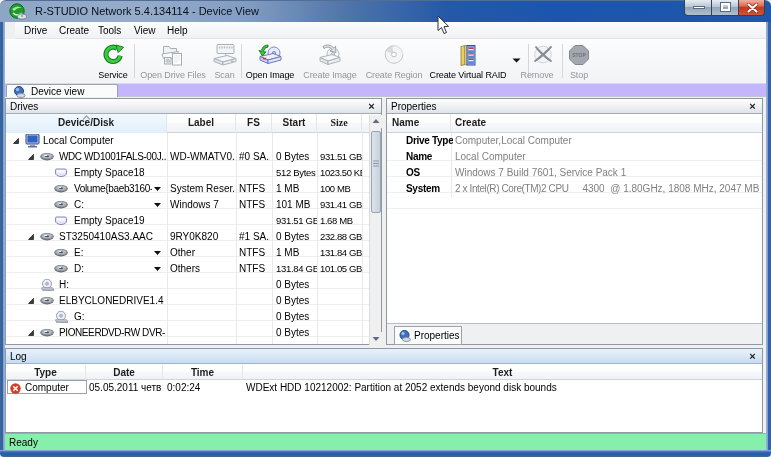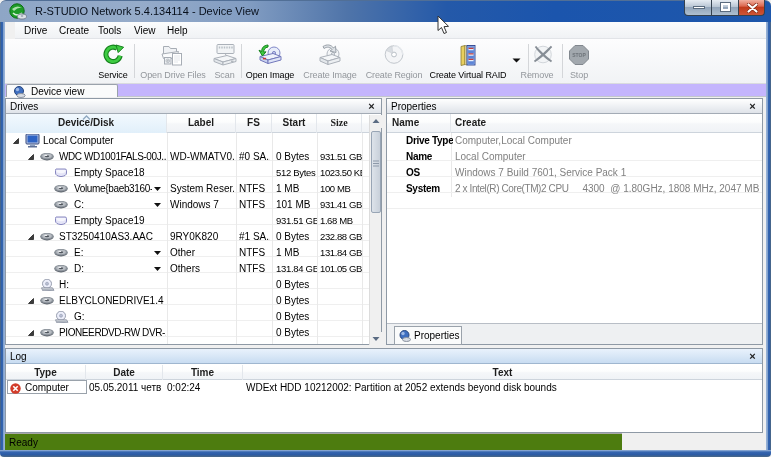--- a/index.html
+++ b/index.html
@@ -76,21 +76,21 @@
 #log { left:5px; top:348px; width:758px; height:85px; }
 #loghead { background:linear-gradient(to bottom,#e9f2fc,#c8dcf1); border-bottom:1px solid #9fb6cf; }
 
 
 #sbar { position:absolute; right:0px; top:16px; width:12px; height:230px; background:#f0f0f0; border-left:1px solid #dcdcdc;}
 .sarr { position:absolute; left:0; width:12px; height:13px; background:#f0f0f0; }
 #sthumb { position:absolute; left:1px; top:16px; width:10px; height:82px; background:linear-gradient(to right,#dde3ea,#c8d0da);
   border:1px solid #98a5b5; border-radius:2px;}
 
 
-#status { left:5px; top:433px; width:617px; height:17px; background:#4d7c0f; border-top:1px solid #a8a8a8; }
+#status { left:5px; top:433px; width:761px; height:17px; background:#86efac; border-top:1px solid #a8a8a8; }
 #status span { position:absolute; left:4px; top:3px; }
 
 .gray { color:#808080; }
 .b { font-weight:bold; }
 </style>
 </head>
 <body>
 <svg width="0" height="0" style="position:absolute">
   <defs>
     <g id="iexp">

